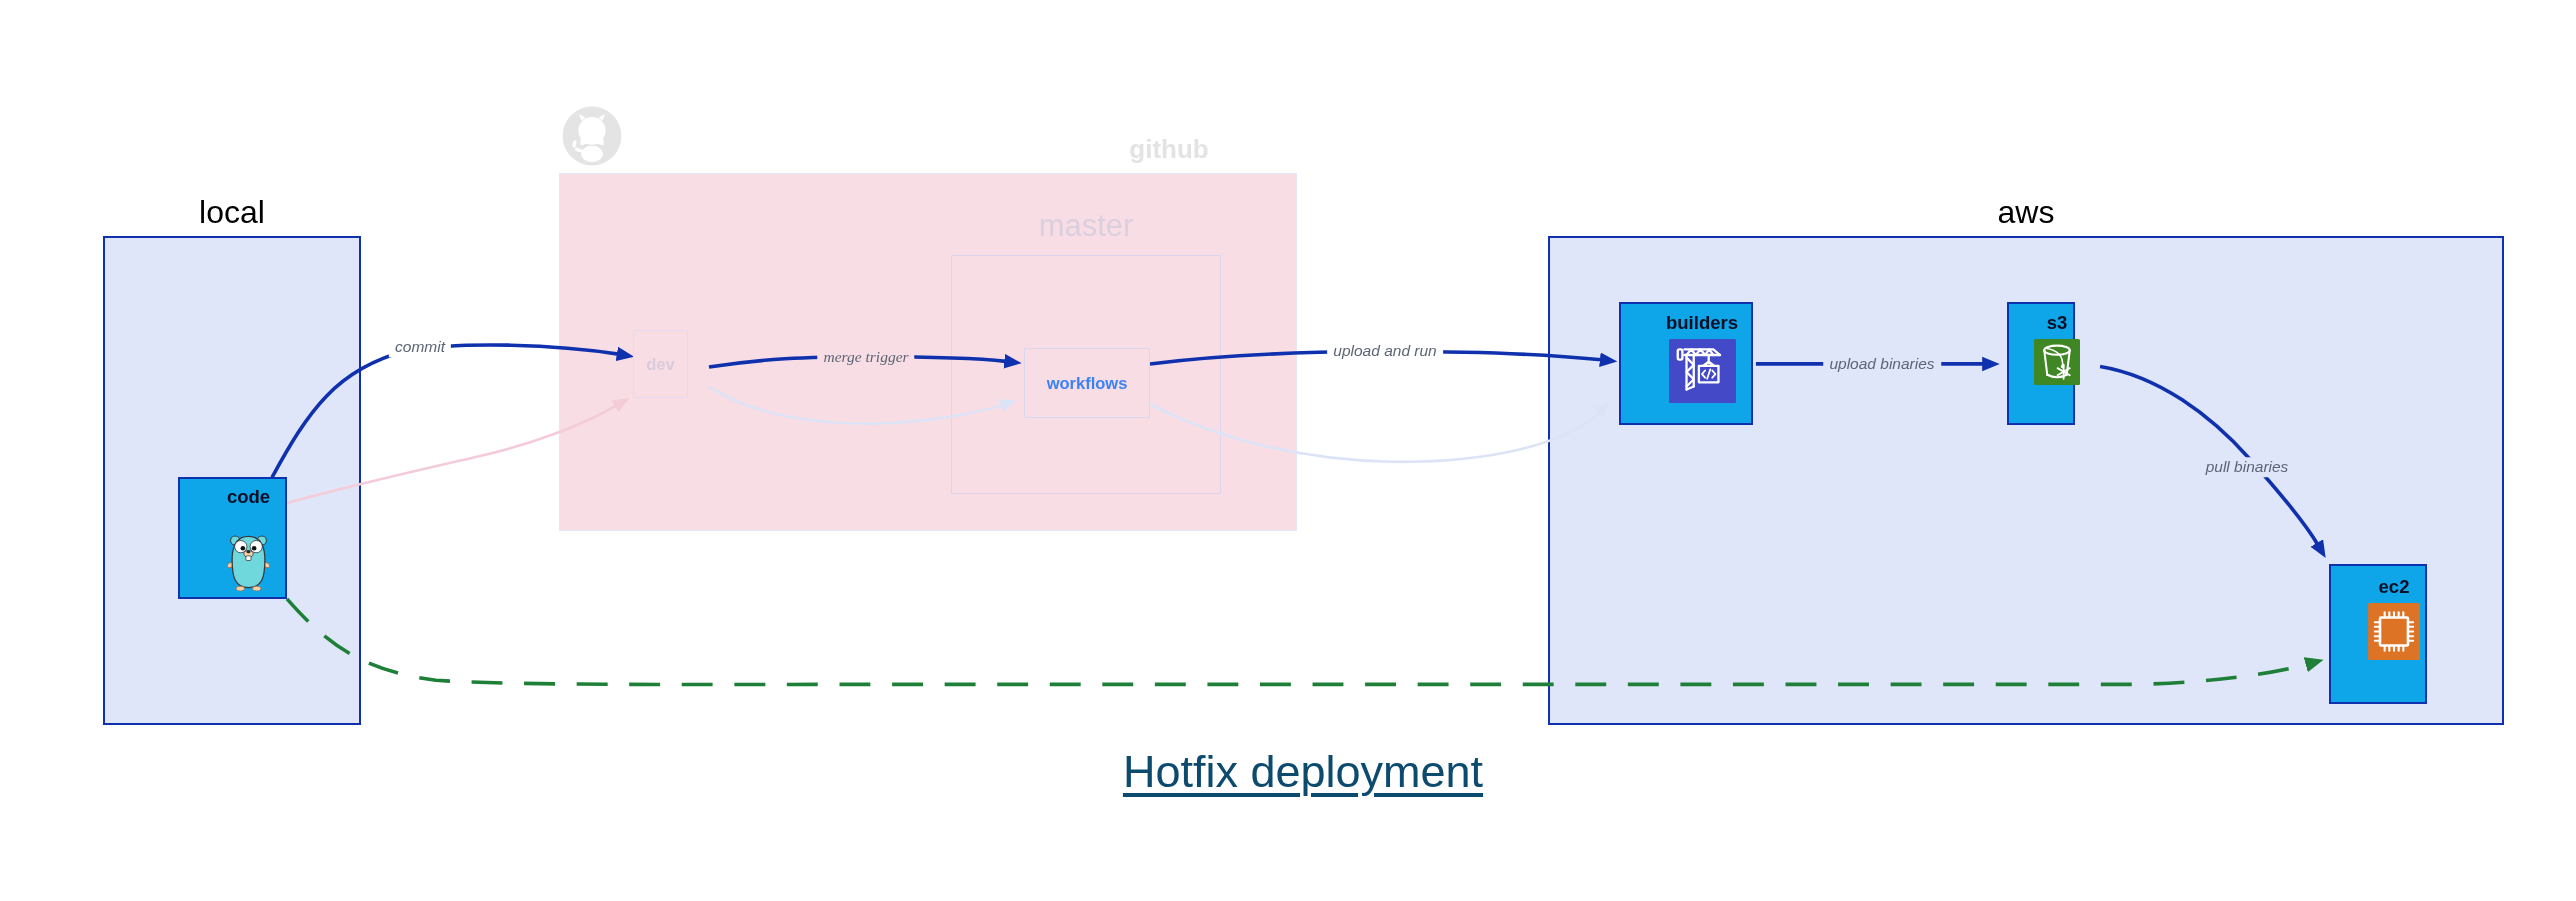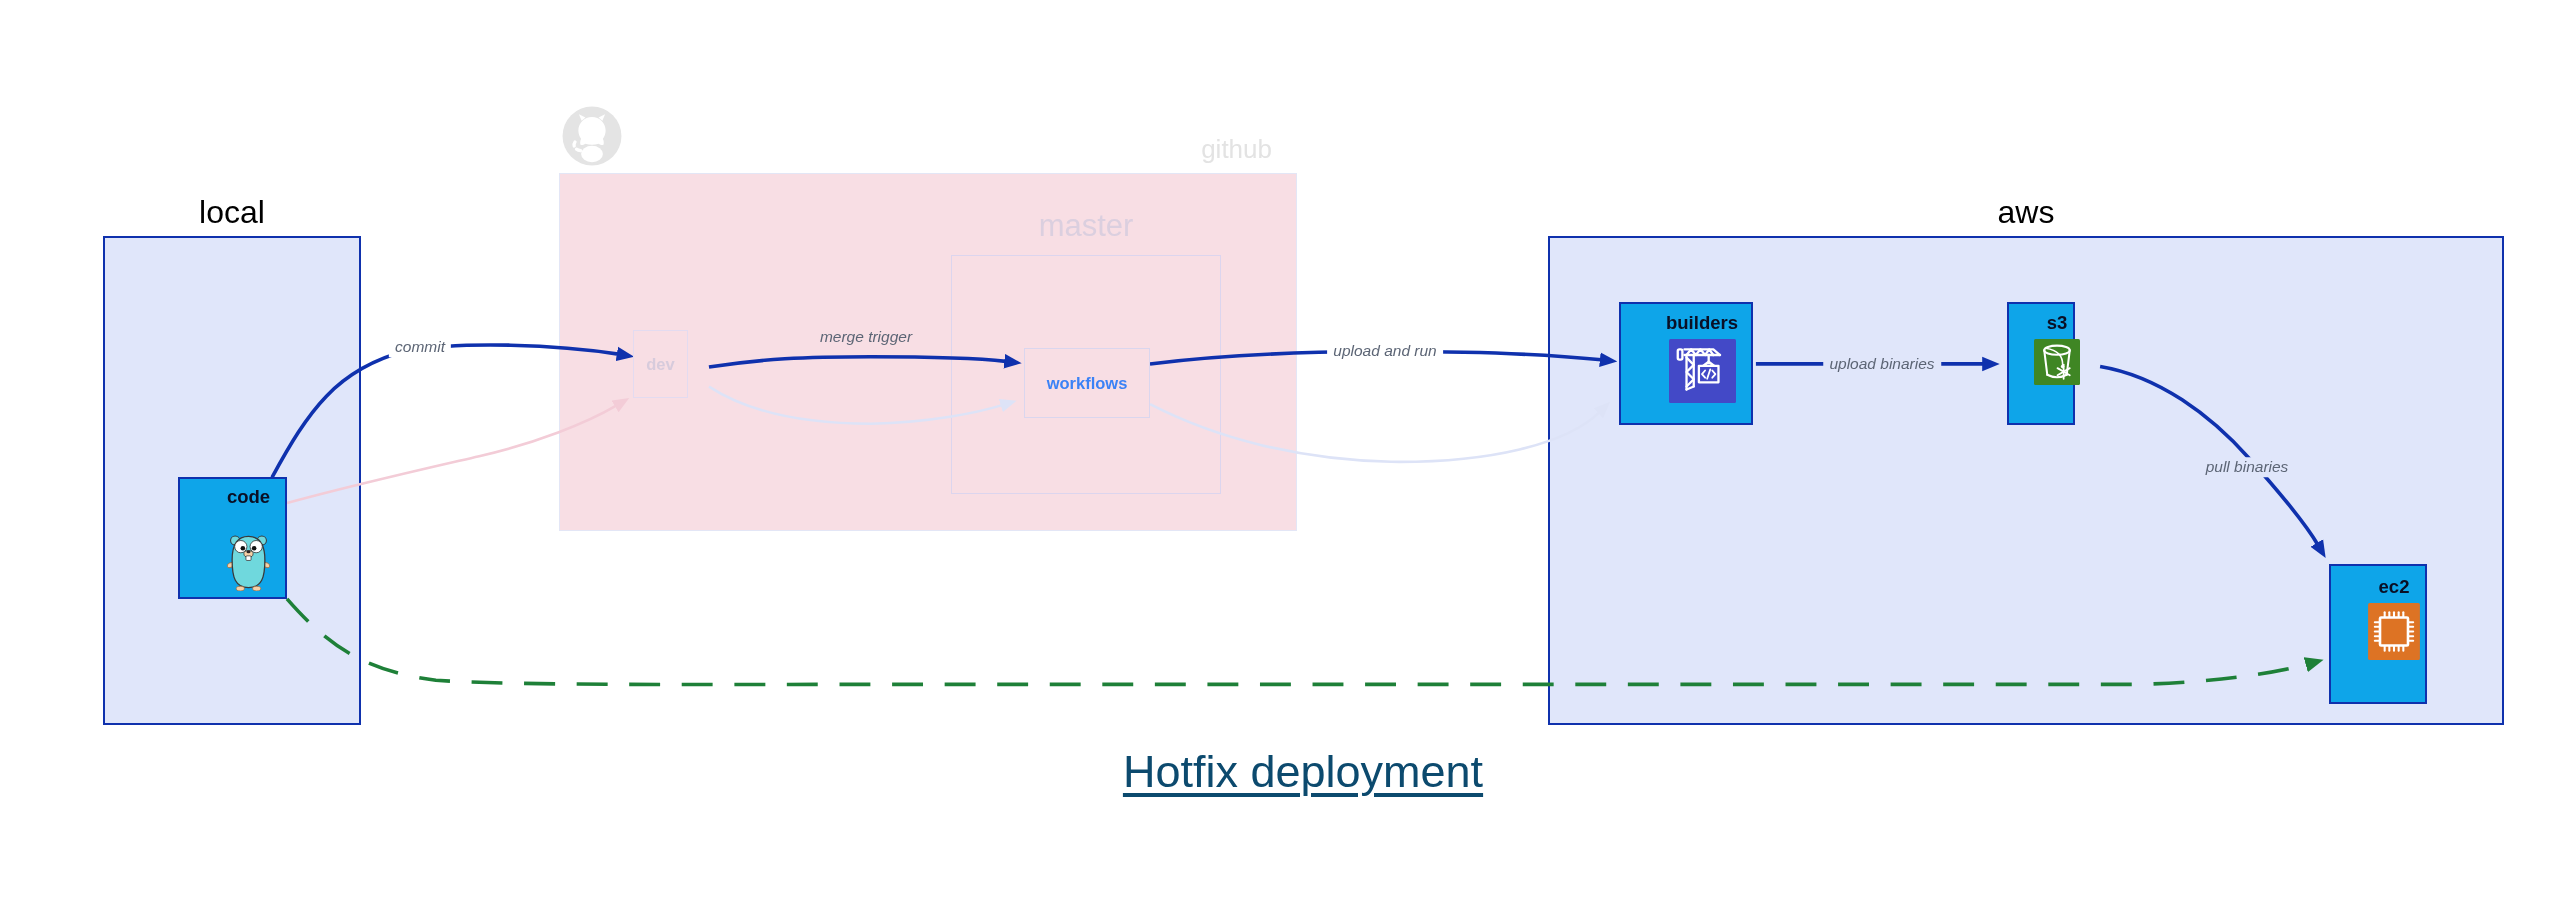--- a/index.html
+++ b/index.html
@@ -9,21 +9,21 @@
   
   .group{position:absolute;box-sizing:border-box;}
   .g-local{left:103px;top:236px;width:258px;height:489px;background:#e0e6fa;border:2.6px solid #0f31ad;}
   .g-aws{left:1548px;top:236px;width:956px;height:489px;background:#e0e6fa;border:2.6px solid #0f31ad;}
   .g-github{left:559px;top:173px;width:738px;height:358px;background:#f8dee4;border:1.5px solid #e3e6f6;}
   .g-master{left:951px;top:255px;width:270px;height:239px;background:transparent;border:1.5px solid #dcd5ee;}
   
   .glabel{position:absolute;text-align:center;font-size:32px;line-height:31px;color:#000000;font-weight:400;}
   .gl-local{left:103px;top:197px;width:258px;}
   .gl-aws{left:1548px;top:197px;width:956px;}
-  .gl-github{left:1066px;top:136px;width:206px;text-align:right;font-size:26px;line-height:27px;color:#e3e3e3;font-weight:400;}
+  .gl-github{left:1066px;top:136px;width:206px;font-size:26px;line-height:27px;color:#e3e3e3;font-weight:700;}
   .gl-master{left:951px;top:213px;width:270px;font-size:31px;line-height:26px;color:#dbcfdf;font-weight:500;}
   
   .node{position:absolute;box-sizing:border-box;display:flex;flex-direction:column;align-items:center;}
   .n-solid{background:#0ea5e9;border:2.6px solid #0f31ad;padding-left:32px;}
   .n-label{font-weight:bold;font-size:18.5px;line-height:20.6px;color:#0a0f25;}
   .n-code{left:178px;top:477px;width:109px;height:122px;padding-top:8.2px;gap:20px;}
   .n-dev{left:633px;top:330px;width:55px;height:68px;border:1.5px solid #e3dbf0;justify-content:center;}
   .n-dev .n-label{font-size:16.5px;color:#d7cbdc;}
   .n-workflows{left:1024px;top:348px;width:126px;height:70px;border:1.5px solid #dad6ee;justify-content:center;}
   .n-workflows .n-label{font-size:16.5px;color:#3b82f6;}
@@ -83,21 +83,21 @@
   <path d="M 528 926 C 598 798 652 716 790 680 C 900 662 1080 668 1200 687" fill="none" stroke="#0f31ad" stroke-width="7" marker-end="url(#arrBlue)"></path>
   <path d="M 1376 712 C 1480 696 1560 692 1690 692 C 1810 692 1900 695 1952 701" fill="none" stroke="#0f31ad" stroke-width="7" marker-end="url(#arrBlue)"></path>
   <path d="M 2232 706 C 2360 690 2490 683 2660 682 C 2830 681 3000 687 3108 698" fill="none" stroke="#0f31ad" stroke-width="7" marker-end="url(#arrBlue)"></path>
   <path d="M 3408 706 L 3850 706" fill="none" stroke="#0f31ad" stroke-width="7" marker-end="url(#arrBlue)"></path>
   <path d="M 4076 711 C 4190 730 4290 805 4366 890 C 4440 973 4478 1022 4498 1056" fill="none" stroke="#0f31ad" stroke-width="7" marker-end="url(#arrBlue)"></path>
 
   <path d="M 557 1162 C 636 1252 706 1302 846 1320 C 1000 1330 1300 1328 1700 1328 L 4150 1328 C 4290 1324 4410 1308 4478 1289" fill="none" stroke="#1e8038" stroke-width="7" stroke-dasharray="60 42" marker-end="url(#arrGreen)"></path>
 </svg>
 
 <div class="elabel bg-white" style="left:420px;top:347px;">commit</div>
-<div class="elabel bg-pink" style="left:866px;top:337px;">merge trigger</div>
+<div class="elabel bg-pink" style="left:866px;top:357px;font-family:Liberation Serif, serif;">merge trigger</div>
 <div class="elabel bg-white" style="left:1385px;top:351px;">upload and run</div>
 <div class="elabel bg-lav" style="left:1882px;top:364px;">upload binaries</div>
 <div class="elabel bg-lav" style="left:2247px;top:467px;">pull binaries</div>
 
 <div class="glabel gl-local">local</div>
 <div class="glabel gl-aws">aws</div>
 <div class="glabel gl-github">github</div>
 <div class="glabel gl-master">master</div>
 
 <div class="node n-solid n-code">

